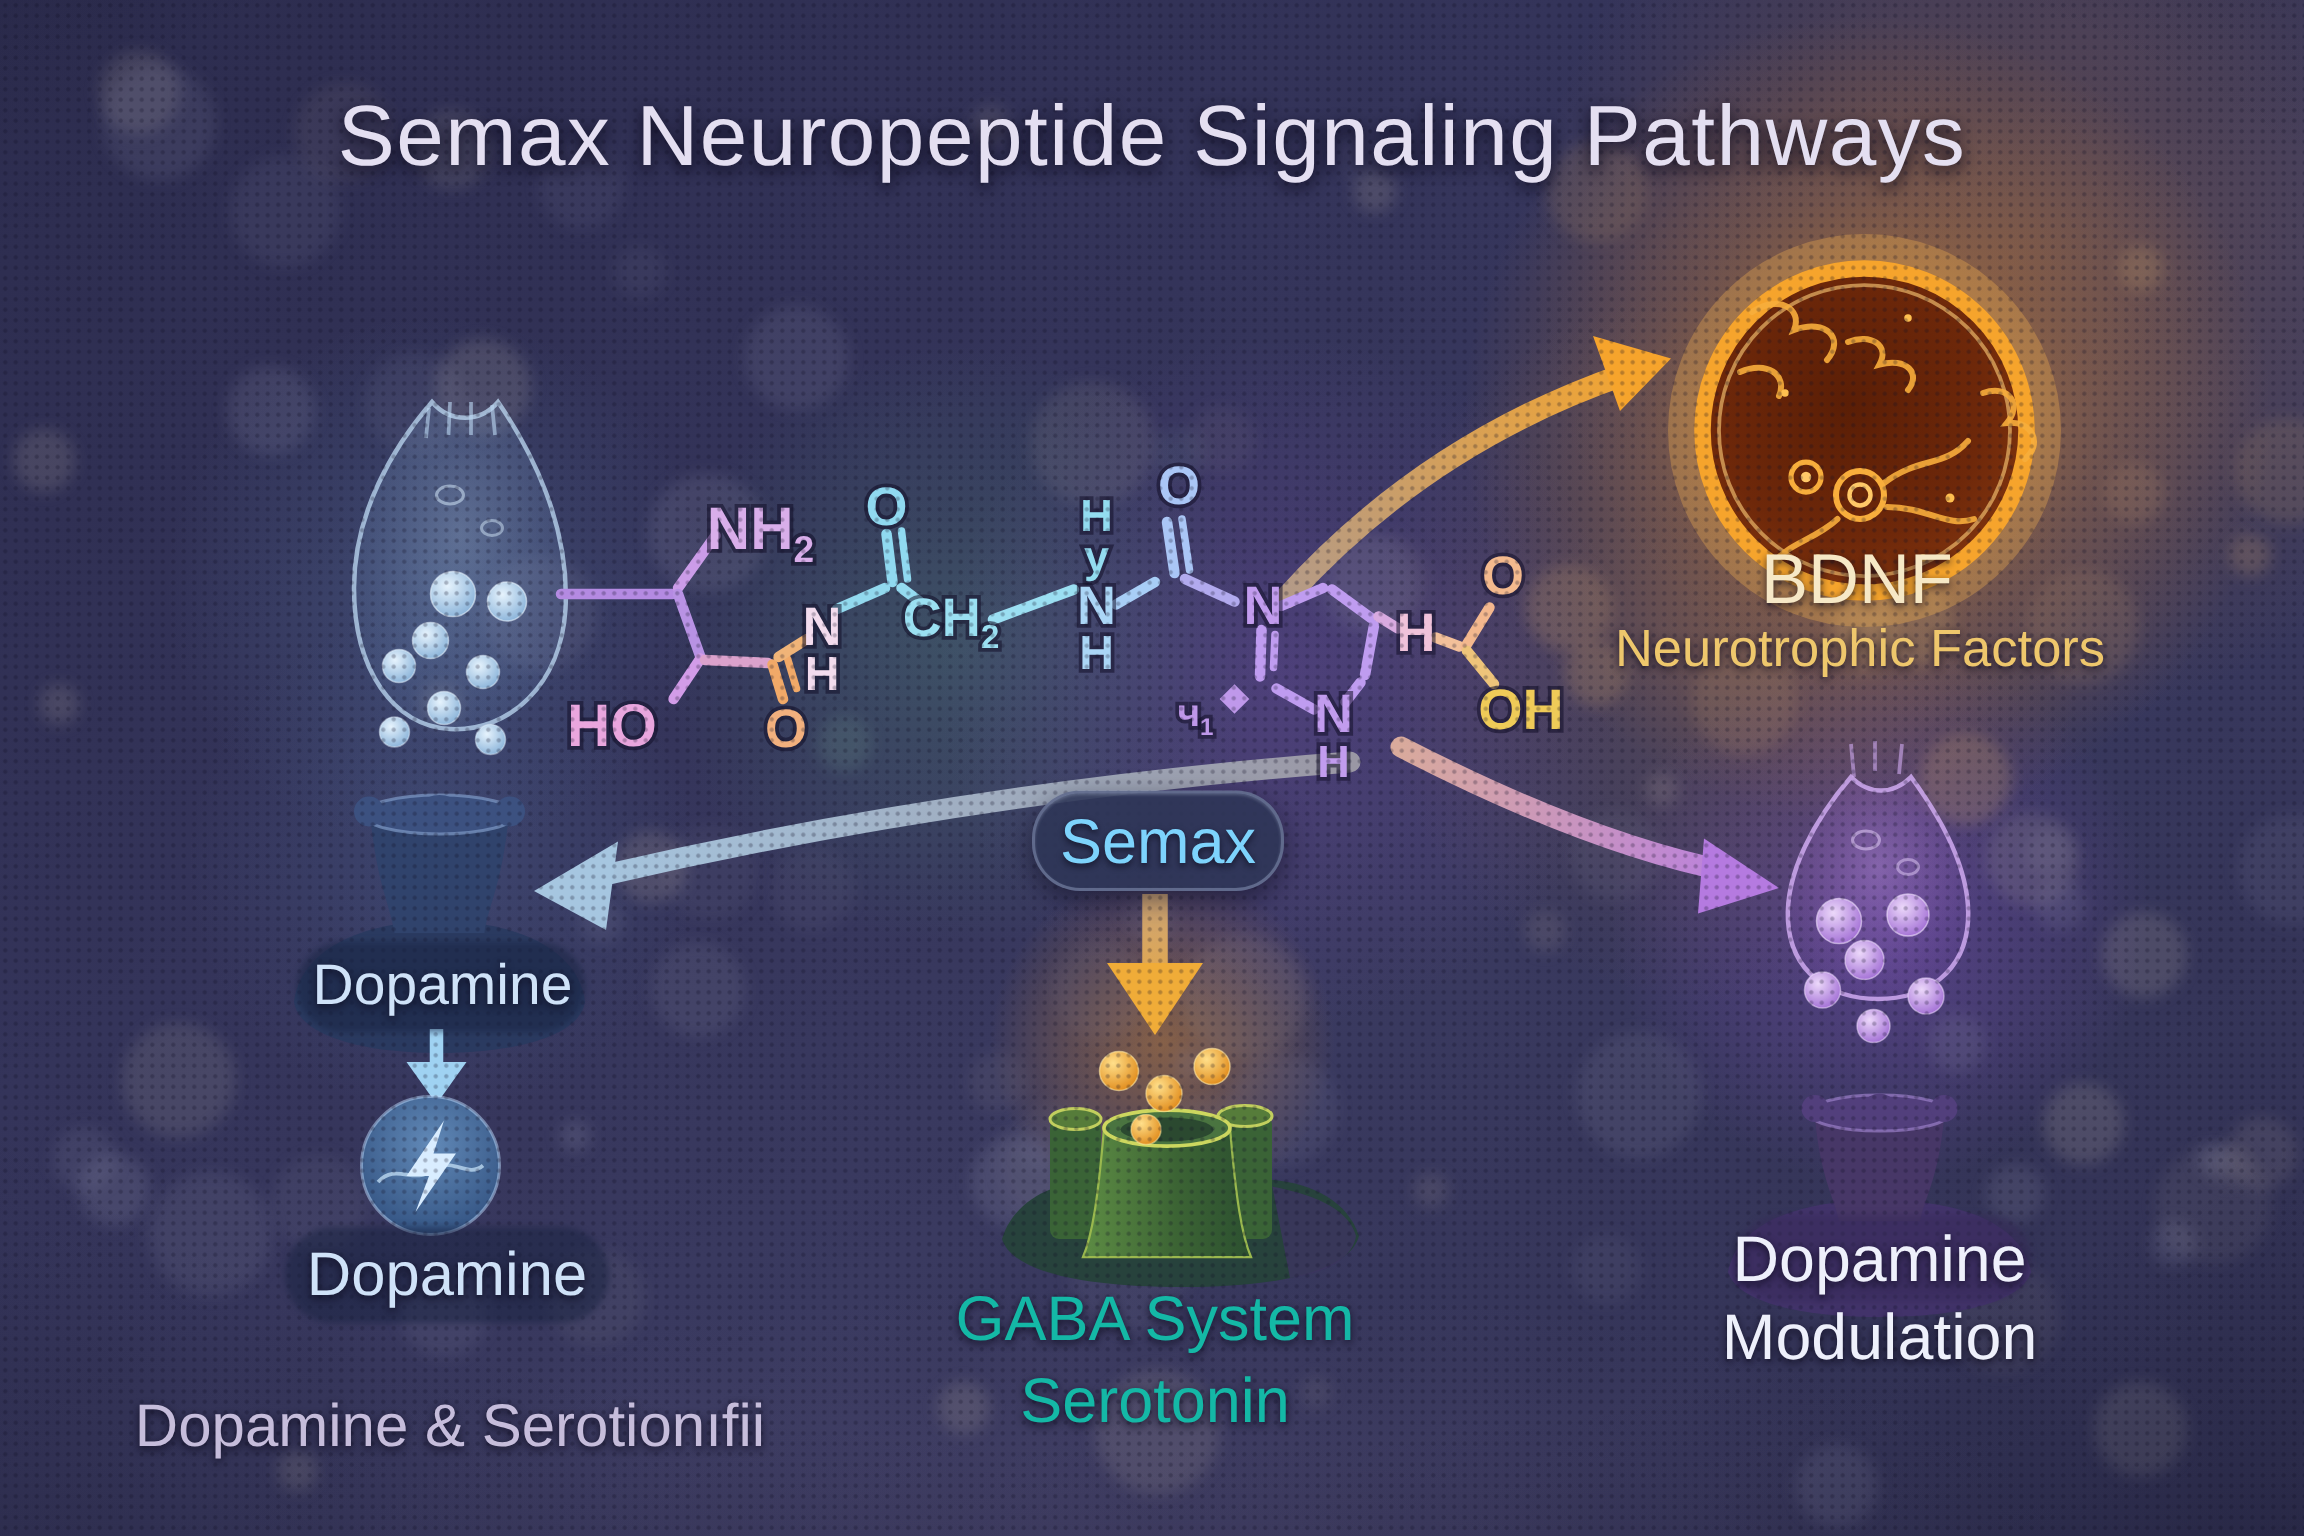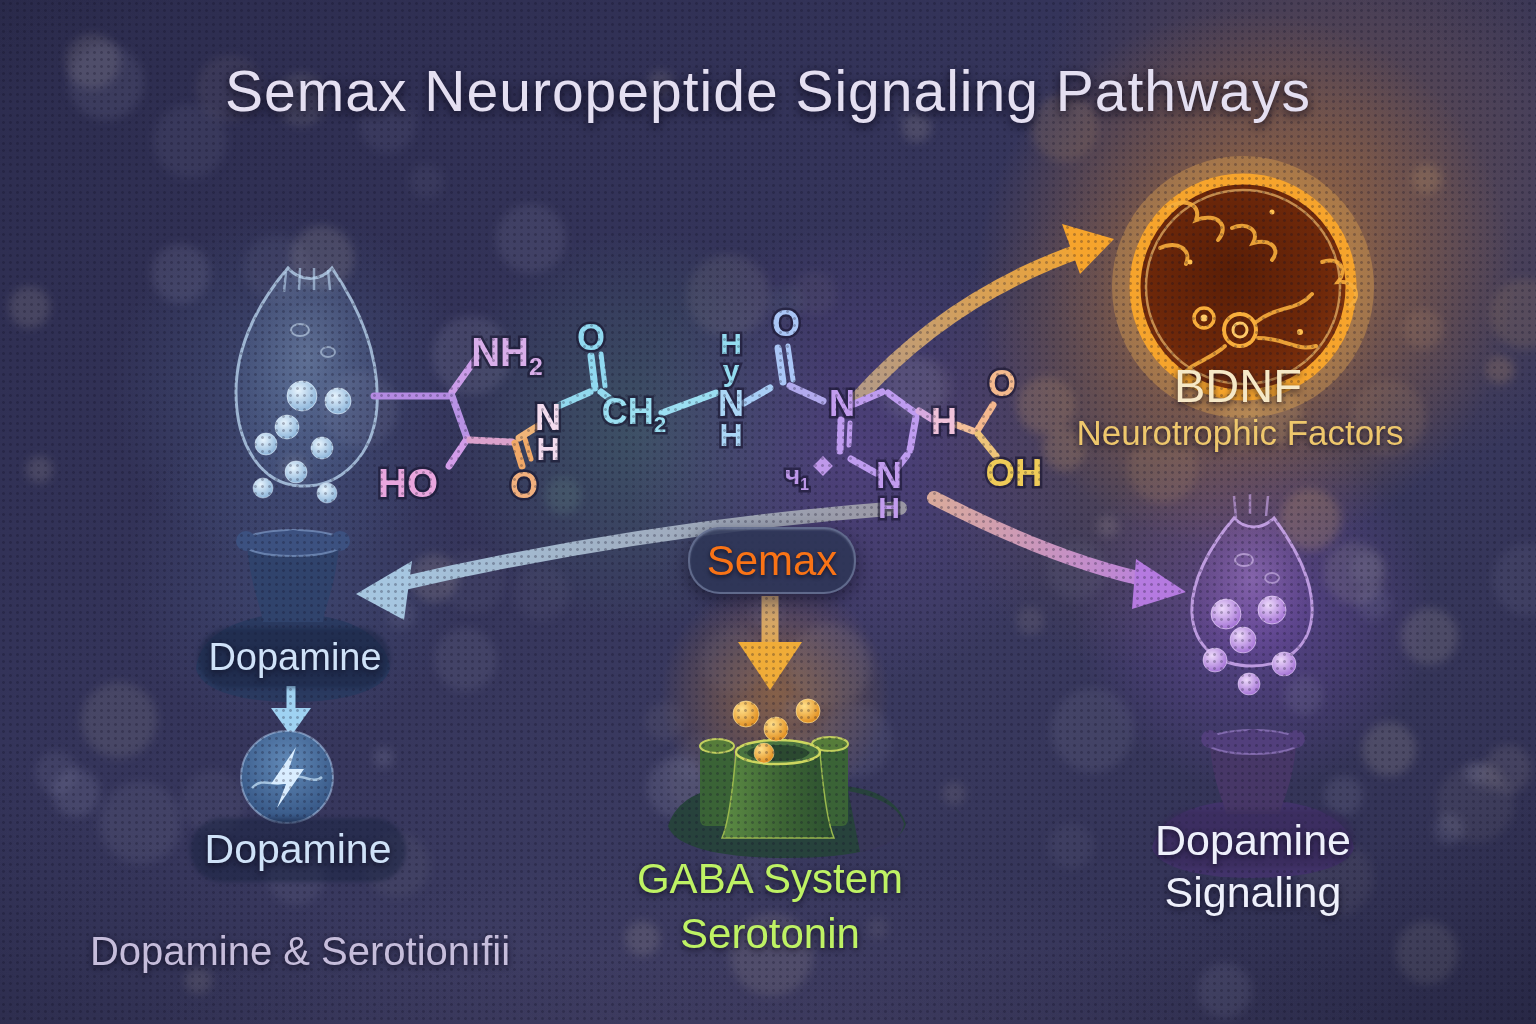--- a/index.html
+++ b/index.html
@@ -29,33 +29,33 @@
   svg text{font-family:"Liberation Sans",sans-serif;font-weight:bold;}
   .lbl{position:absolute;text-align:center;line-height:1.25;
        text-shadow:0 2px 6px rgba(10,8,25,.8);}
   .title{left:0;right:0;top:56px;font-size:57px;color:#e4dff1;letter-spacing:1px;
          text-shadow:0 3px 10px rgba(8,6,22,.9);}
   .badge{position:absolute;border-radius:32px;}
   .semax-badge{left:688px;top:527px;width:164px;height:63px;
        background:rgba(45,53,86,.88);border:2px solid rgba(155,170,205,.45);
        box-shadow:0 6px 18px rgba(8,8,22,.5), inset 0 1px 2px rgba(200,215,240,.25);
        display:flex;align-items:center;justify-content:center;
-       font-size:42px;color:#f97316;text-shadow:0 2px 4px rgba(10,10,25,.7);}
+       font-size:42px;color:#7dd3fc;text-shadow:0 2px 4px rgba(10,10,25,.7);}
   .blob{position:absolute;border-radius:34px;filter:blur(2px);}
   .dopa-label{left:200px;top:634px;width:190px;font-size:38px;color:#cfe2f8;}
   .dopa-blob1{left:198px;top:628px;width:192px;height:60px;background:rgba(26,37,68,.55);}
   .dopa-blob2{left:190px;top:818px;width:216px;height:64px;background:rgba(23,33,63,.5);}
   .dopa-receptor{left:178px;top:824px;width:240px;font-size:41px;color:#cfe2f8;line-height:1.22;}
   .dopa-caption{left:80px;top:926px;width:440px;font-size:40px;color:#c6bddb;}
   .bdnf-name{left:1118px;top:357px;width:240px;font-size:47px;color:#f6e8c6;}
   .bdnf-sub{left:1040px;top:411px;width:400px;font-size:35px;color:#eec76c;}
   .gaba-badge{left:633px;top:842px;width:274px;height:108px;border-radius:36px;
        background:rgba(31,53,45,.74);border:1px solid rgba(185,205,125,.22);
        box-shadow:0 6px 16px rgba(8,10,12,.4);}
-  .gaba-label{left:613px;top:852px;width:314px;font-size:42px;color:#bef264;line-height:1.3;}
+  .gaba-label{left:613px;top:852px;width:314px;font-size:42px;color:#14b8a6;line-height:1.3;}
   .sero-blob{left:1158px;top:810px;width:196px;height:58px;background:rgba(54,42,88,.5);}
   .sero-label{left:1133px;top:814px;width:240px;font-size:43px;color:#eef0fb;line-height:1.22;}
   .sero-caption{left:1063px;top:925px;width:400px;font-size:41px;color:#ccc4e5;}
 </style>
 </head>
 <body>
 
 <div class="canvas">
   <div class="glows"></div>
   <div class="bokeh" id="bokeh">
@@ -400,15 +400,15 @@
 
   <div class="gaba-badge"></div>
   <div class="lbl gaba-label">
     <div>GABA System</div>
     <div>Serotonin</div>
   </div>
 
   <div class="blob sero-blob"></div>
   <div class="lbl sero-label">
     <div>Dopamine</div>
-    <div>Signaling</div>
+    <div>Modulation</div>
   </div>
 </div>
 
 </body></html>

